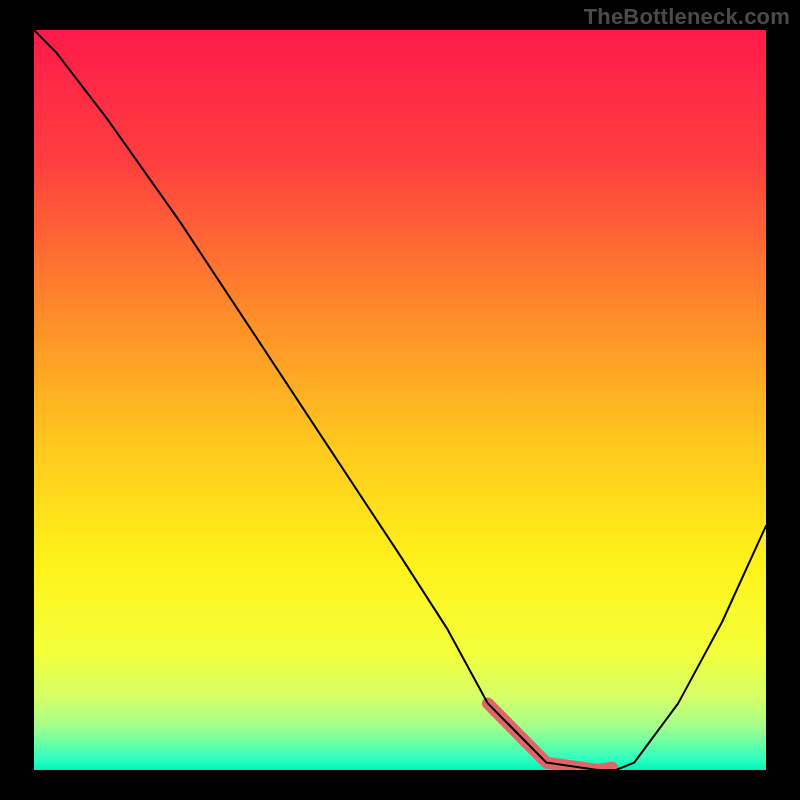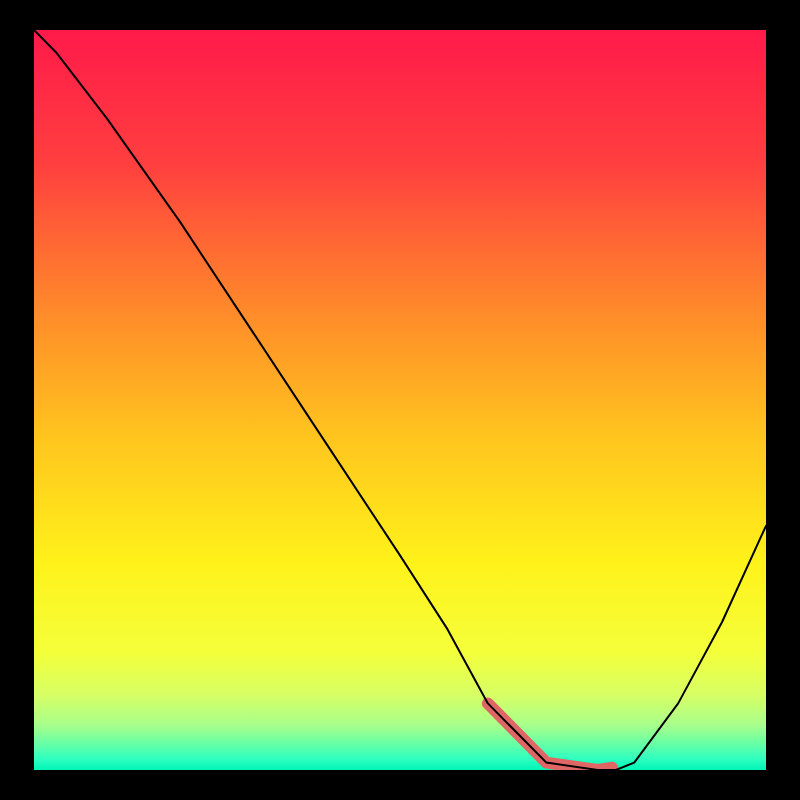--- a/index.html
+++ b/index.html
@@ -41,20 +41,21 @@
     display: block;
     width: 732px;
     height: 740px;
   }
 </style>
 </head>
 <body>
 
 <div class="frame">
 
+  <div class="watermark">TheBottleneck.com</div>
 
   <div class="plot">
     <svg id="plot-svg" viewBox="0 0 732 740" preserveAspectRatio="none">
       <defs>
         <linearGradient id="bg-grad" x1="0" y1="0" x2="0" y2="1">
             <stop offset="0.00%" stop-color="#ff1a4a"></stop>
             <stop offset="18.00%" stop-color="#ff3f3f"></stop>
             <stop offset="38.00%" stop-color="#ff8a2a"></stop>
             <stop offset="55.00%" stop-color="#ffc51e"></stop>
             <stop offset="72.00%" stop-color="#fff21a"></stop>

